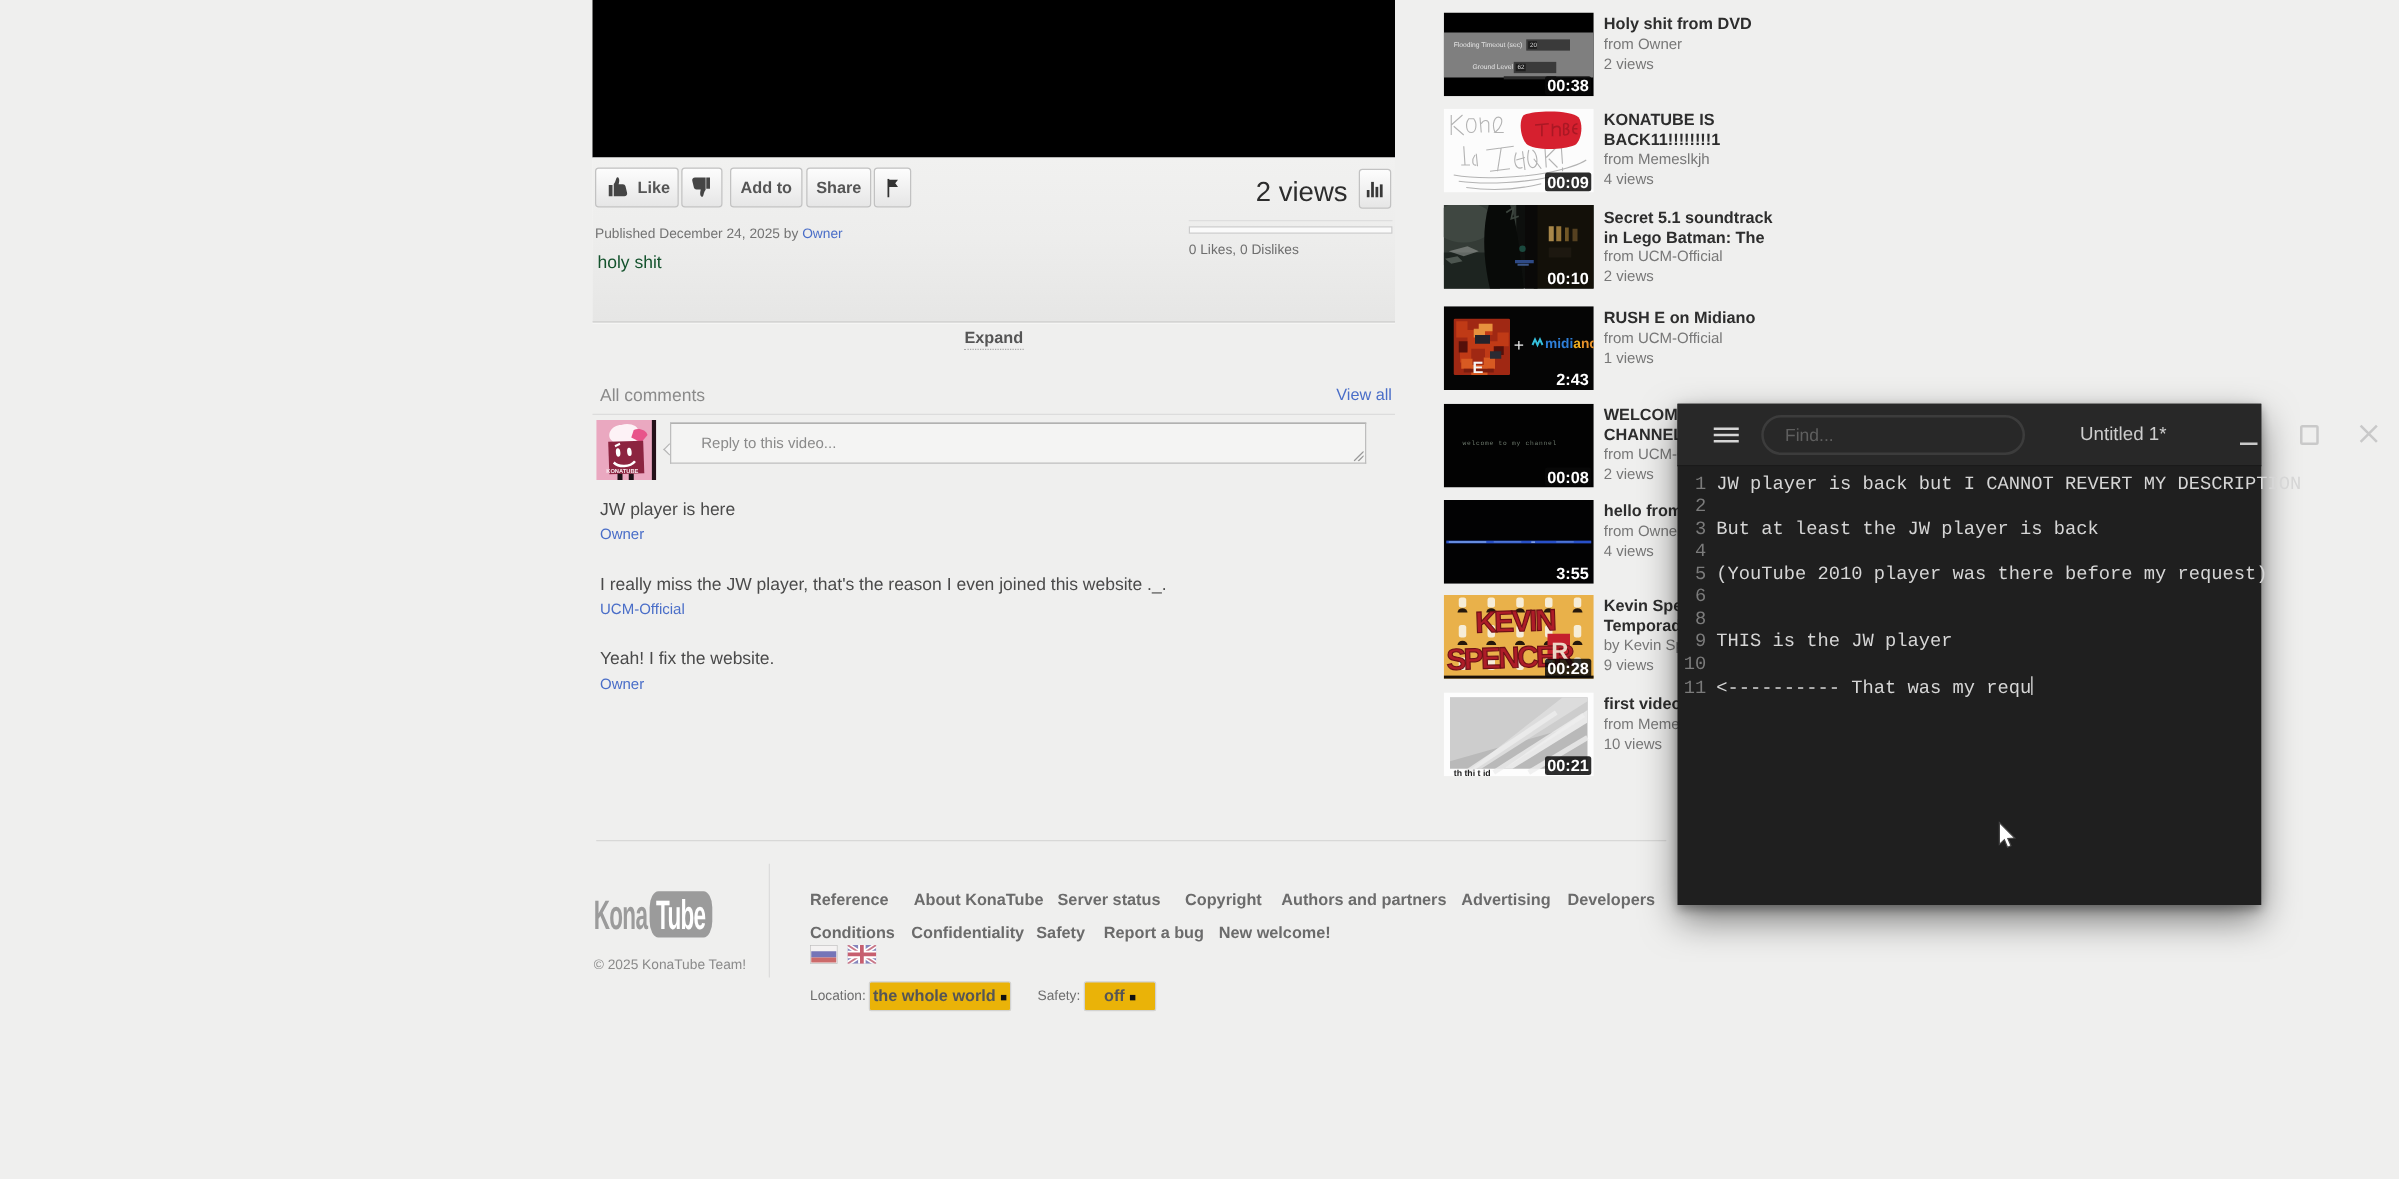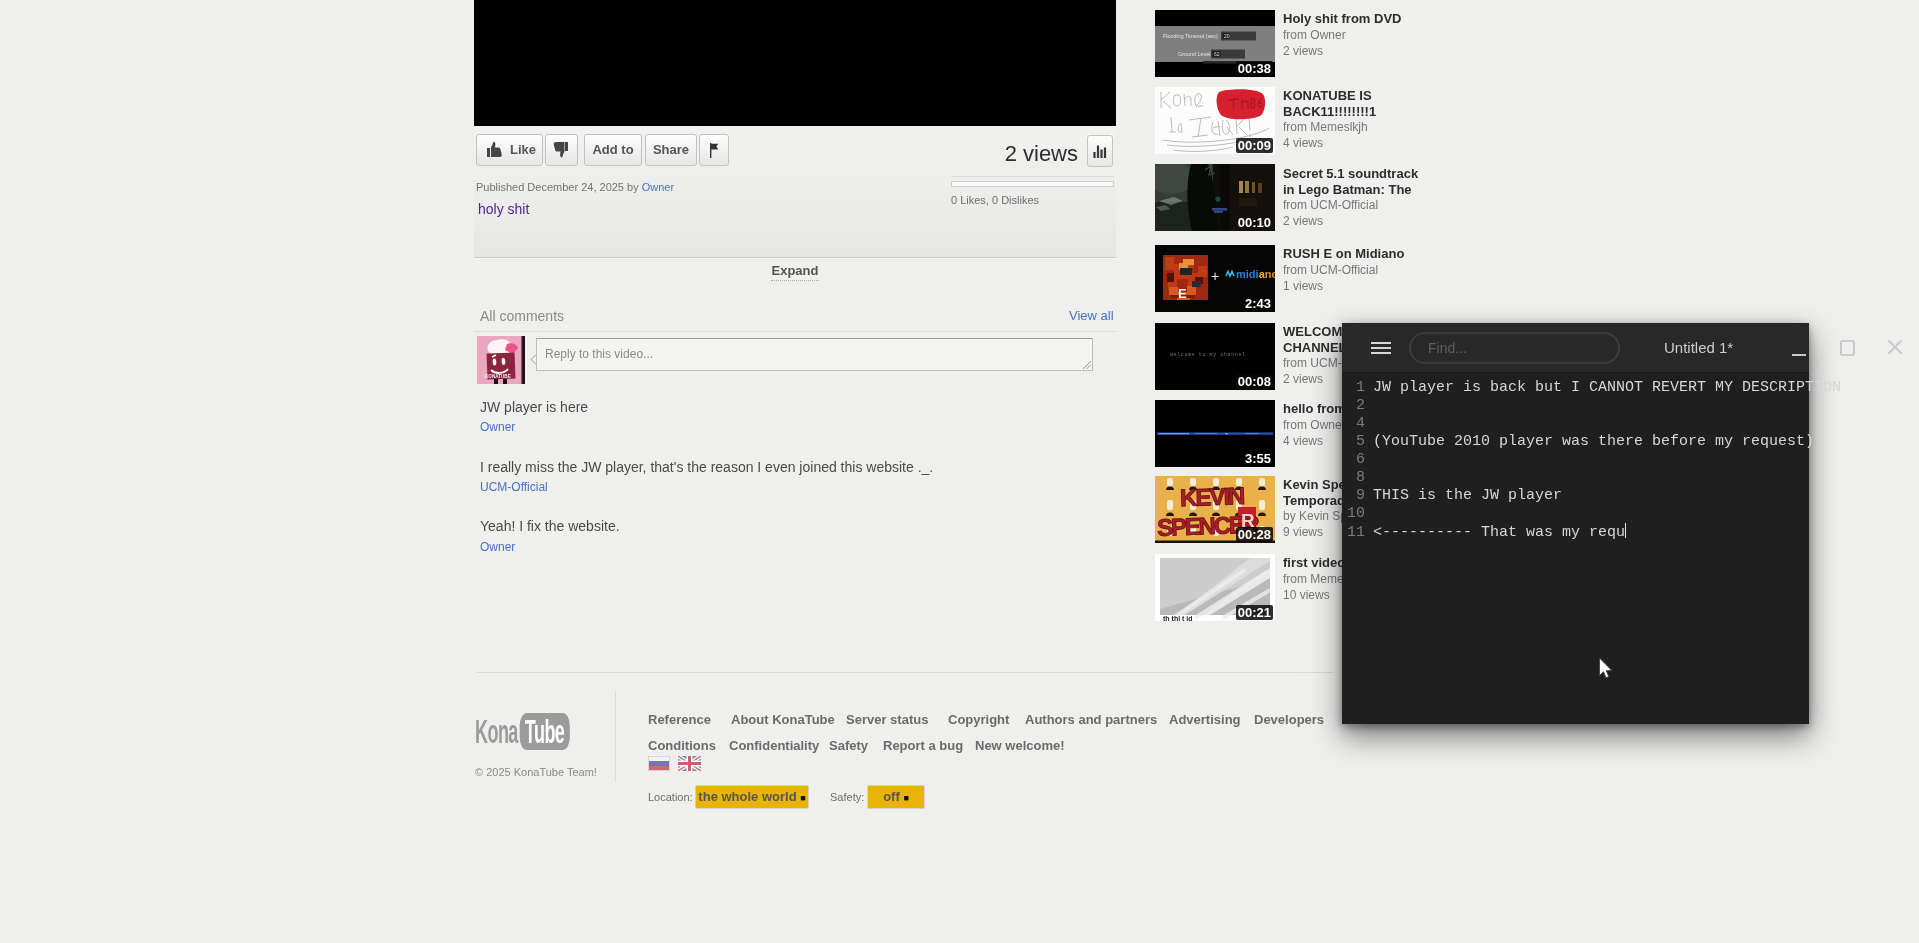--- a/index.html
+++ b/index.html
@@ -20,34 +20,34 @@
   border:1px solid #c2c2c2; border-radius:3px; color:#555; font-weight:bold; font-size:13px;
   text-align:center; line-height:30px; }
 #viewsbig { left:945px; top:141px; width:133px; text-align:right; font-size:22px; color:#2d2d2d; }
 #statsbtn { left:1087px; top:135px; width:26px; height:32px; background:linear-gradient(#fdfdfd,#e6e6e6);
   border:1px solid #c2c2c2; border-radius:3px; }
 #publine { left:476px; top:181px; font-size:11px; color:#737373; }
 #publine a { color:#4a6ec8; text-decoration:none; }
 #likesline { left:951px; top:176px; width:163px; height:1px; background:#dedede; }
 #likesbar { left:951px; top:181px; width:163px; height:6px; background:#fafafa; border:1px solid #ccc; }
 #likestxt { left:951px; top:194px; font-size:11px; color:#6e6e6e; }
-#desc { left:478px; top:201px; font-size:14px; color:#4c1d95;text-align:center; }
+#desc { left:478px; top:201px; font-size:14px; color:#14532d;text-align:center; }
 #expand { left:474px; top:261px; width:642px; text-align:center; }
 #expand span { font-size:13px; font-weight:bold; color:#555; border-bottom:1px dotted #aaa; padding:0 1px 2px; }
 
 
 #allc { left:480px; top:308px; font-size:14px; color:#8a8a8a; }
 #viewall { left:1069px; top:308px; font-size:13px; color:#4a6ec8; }
 #chr { left:474px; top:331px; width:642px; height:1px; background:#dcdcdc; }
 #avatar { left:477px; top:336px; width:48px; height:48px; }
 #replyarrow { left:532px; top:356px; width:7px; height:7px; background:#f5f5f5;
   border-left:1px solid #b5b5b5; border-bottom:1px solid #b5b5b5; transform:rotate(45deg); }
 #replybox { left:536px; top:338px; width:557px; height:33px; background:#f4f4f3;
   border:1px solid #bdbdbd; border-top-color:#9a9a9a; color:#8a8a8a; font-size:12px;
-  line-height:31px; padding-left:8px; }
+  line-height:31px; padding-left:24px; }
 .cmt { left:480px; font-size:14px; color:#4a4a4a; }
 .clink { left:480px; font-size:12px; color:#4a6ec8; }
 
 
 #fhr { left:477px; top:672px; width:856px; height:1px; background:#d8d8d7; }
 #logo { left:475px; top:712px; }
 #copyr { left:475px; top:766px; font-size:11px; color:#8a8a8a; }
 #fdiv { left:615px; top:691px; width:1px; height:91px; background:#dcdcdc; }
 .flink { position:absolute; font-size:13px; font-weight:bold; color:#6b6b6b; }
 #loclabel, #safelabel { font-size:11px; color:#6e6e6e; }
@@ -350,20 +350,21 @@
     <div id="npname">Untitled 1*</div>
     <div id="npmin"></div>
     <div id="npmax"></div>
     <svg style="position:absolute;left:545px;top:16px;" width="16" height="16" viewBox="0 0 16 16">
       <path d="M1.5 1.5 L14.5 14.5 M14.5 1.5 L1.5 14.5" stroke="#c9c9c9" stroke-width="2"></path>
     </svg>
   </div>
   <div id="npedit">
     <div class="nrow"><span class="lnum">1</span><span class="ltxt">JW player is back but I CANNOT REVERT MY DESCRIPTION</span></div>
     <div class="nrow"><span class="lnum">2</span></div>
+    <div class="nrow"><span class="lnum">3</span><span class="ltxt">But at least the JW player is back</span></div>
     <div class="nrow"><span class="lnum">4</span></div>
     <div class="nrow"><span class="lnum">5</span><span class="ltxt">(YouTube 2010 player was there before my request)</span></div>
     <div class="nrow"><span class="lnum">6</span></div>
     <div class="nrow"><span class="lnum">8</span></div>
     <div class="nrow"><span class="lnum">9</span><span class="ltxt">THIS is the JW player</span></div>
     <div class="nrow"><span class="lnum">10</span></div>
     <div class="nrow"><span class="lnum">11</span><span class="ltxt">&lt;---------- That was my requ</span><span id="caret"></span></div>
   </div>
 </div>
 

